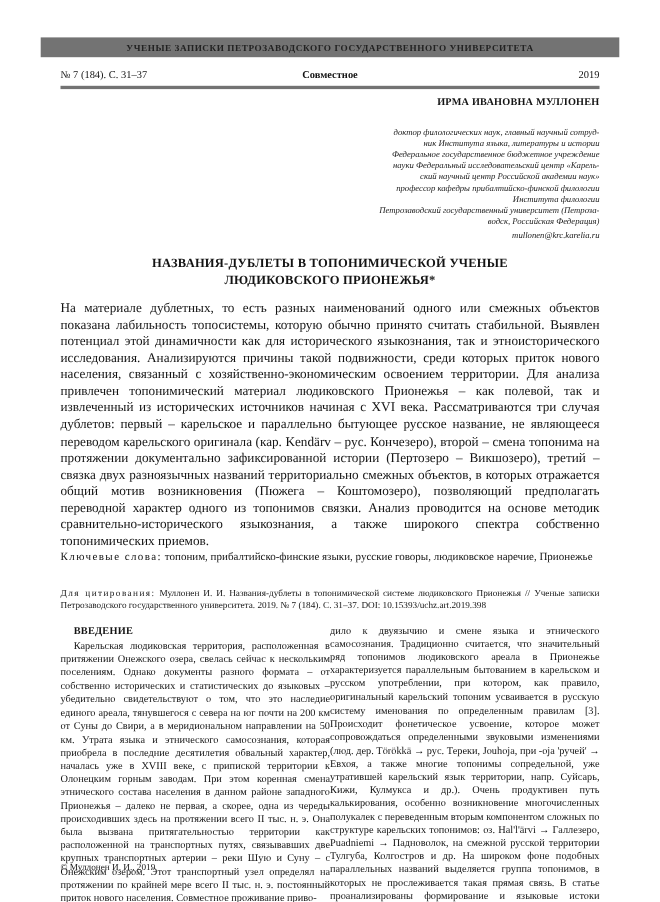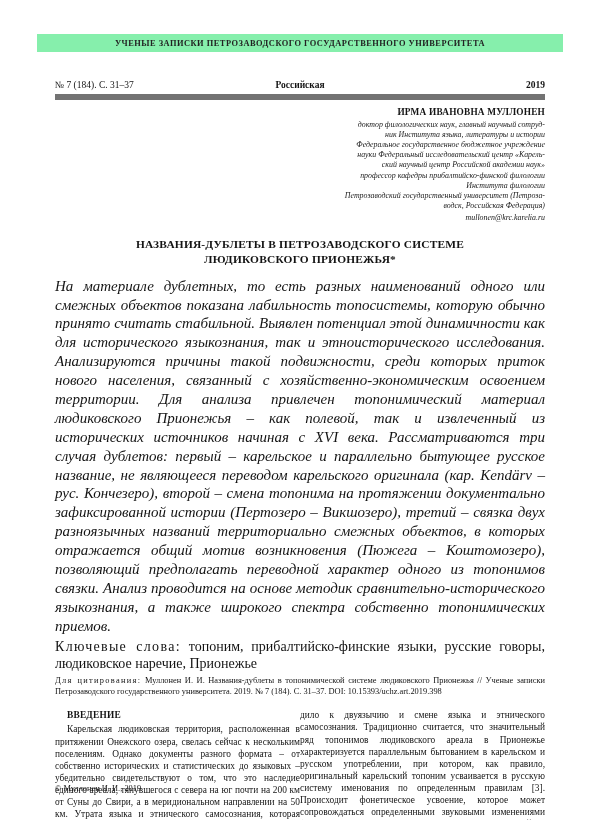--- a/index.html
+++ b/index.html
@@ -11,74 +11,73 @@
   }
   .page {
     position: relative;
     width: 600px; height: 820px;
     background: #ffffff;
     padding: 34px 55px 0 55px;
     overflow: hidden;
   }
   .header-band {
     margin: 0 -18px;
-    background: #86efac;
+    background: #737373;
     text-align: center;
     font-weight: bold;
     font-size: 8.4px;
     letter-spacing: 0.5px;
     padding: 5px 2px 4px 2px;
     color: #222;
   }
   .issue-row {
     display: flex;
     align-items: baseline;
-    margin-top: 28px;
+    margin-top: 12px;
     padding-bottom: 4px;
-    border-bottom: 6px solid #737373;
+    border-bottom: 3px solid #737373;
     font-size: 9.5px;
     justify-content: space-between;
   }
   .issue-row .left   { flex: 1; text-align: left; }
   .issue-row .center { flex: 1; text-align: center; font-weight: bold; }
-  .issue-row .right  { flex: 1; text-align: right;  font-weight: bold; }
+  .issue-row .right  { flex: 1; text-align: right;  font-weight: normal; }
   .meta { margin-top: 6px; font-size: 8.4px; line-height: 1.5; }
   .author-block { margin-top: 7px; text-align: right; }
-  .author-name { font-weight: bold; font-size: 9.3px; margin-bottom: 3px; letter-spacing: 0.2px; }
+  .author-name { font-weight: bold; font-size: 9.3px; margin-bottom: 18px; letter-spacing: 0.2px; }
   .affiliation {
     font-style: italic;
     font-size: 7.9px;
     line-height: 1.28;
     white-space: pre-line;
     color: #1a1a1a;
   }
   .email { font-style: italic; font-size: 7.9px; margin-top: 2px; font-family: Liberation Serif, serif; }
   .article-title {
     margin-top: 15px;
     text-align: center;
     font-weight: bold;
     font-size: 11.4px;
     line-height: 1.3;
     white-space: pre-line;
     letter-spacing: 0.2px;
   }
   .abstract {
     margin-top: 10px;
-    font-size: 15px;
+    font-size: 12px;
     line-height: 1.26;
     text-align: justify;
-    font-style: italic;
   }
   .kw-line, .cit-line {
-    font-size: 14px;
+    font-size: 10px;
     line-height: 1.27;
     text-align: justify;
     margin-top: 2px;
   }
-  .cit-line { font-size: 8.4px; margin-top: 3px; font-family: Liberation Serif, serif; }
+  .cit-line { font-size: 8.4px; margin-top: 21px; font-family: Liberation Serif, serif; }
   .spaced-label { letter-spacing: 1.3px; }
   .columns {
     display: flex;
     margin-top: 12px;
   }
   .col {
     flex: 1;
     min-width: 0;
     font-size: 9.4px;
     line-height: 1.28;
@@ -103,42 +102,42 @@
 <body>
 
 <div class="page">
 
   <div class="header-band">
     <span>УЧЕНЫЕ ЗАПИСКИ ПЕТРОЗАВОДСКОГО ГОСУДАРСТВЕННОГО УНИВЕРСИТЕТА</span>
   </div>
 
   <div class="issue-row">
     <span class="left">№ 7 (184). С. 31–37</span>
-    <span class="center">Российская</span>
+    <span class="center">Совместное</span>
     <span class="right">2019</span>
   </div>
 
   <div class="meta">
   </div>
 
   <div class="author-block">
     <div class="author-name">ИРМА ИВАНОВНА МУЛЛОНЕН</div>
     <div class="affiliation">доктор филологических наук, главный научный сотруд-
 ник Института языка, литературы и истории
 Федеральное государственное бюджетное учреждение
 науки Федеральный исследовательский центр «Карель-
 ский научный центр Российской академии наук»
 профессор кафедры прибалтийско-финской филологии
 Института филологии
 Петрозаводский государственный университет (Петроза-
 водск, Российская Федерация)</div>
     <div class="email">mullonen@krc.karelia.ru</div>
   </div>
 
-  <h1 class="article-title">НАЗВАНИЯ-ДУБЛЕТЫ В ПЕТРОЗАВОДСКОГО СИСТЕМЕ
+  <h1 class="article-title">НАЗВАНИЯ-ДУБЛЕТЫ В ТОПОНИМИЧЕСКОЙ УЧЕНЫЕ
 ЛЮДИКОВСКОГО ПРИОНЕЖЬЯ*</h1>
 
   <p class="abstract">На материале дублетных, то есть разных наименований одного или смежных объектов показана лабильность топосистемы, которую обычно принято считать стабильной. Выявлен потенциал этой динамичности как для исторического языкознания, так и этноисторического исследования. Анализируются причины такой подвижности, среди которых приток нового населения, связанный с хозяйственно-экономическим освоением территории. Для анализа привлечен топонимический материал людиковского Прионежья – как полевой, так и извлеченный из исторических источников начиная с XVI века. Рассматриваются три случая дублетов: первый – карельское и параллельно бытующее русское название, не являющееся переводом карельского оригинала (кар. Kendärv – рус. Кончезеро), второй – смена топонима на протяжении документально зафиксированной истории (Пертозеро – Викшозеро), третий – связка двух разноязычных названий территориально смежных объектов, в которых отражается общий мотив возникновения (Пюжега – Коштомозеро), позволяющий предполагать переводной характер одного из топонимов связки. Анализ проводится на основе методик сравнительно-исторического языкознания, а также широкого спектра собственно топонимических приемов.</p>
 
   <p class="kw-line">
     <span class="spaced-label">Ключевые слова:</span>
     <span>топоним, прибалтийско-финские языки, русские говоры, людиковское наречие, Прионежье</span>
   </p>
 
   <p class="cit-line">

